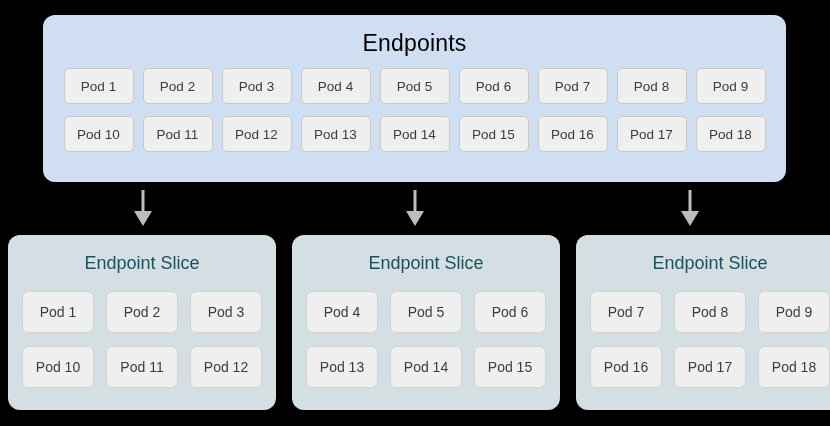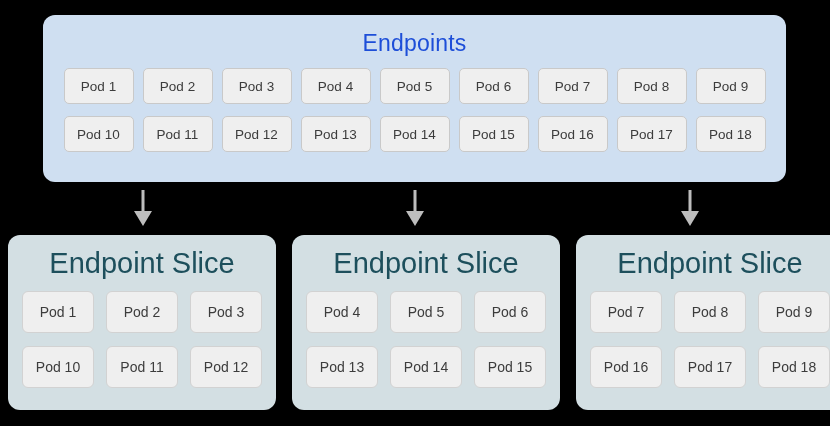--- a/index.html
+++ b/index.html
@@ -28,21 +28,21 @@
     top: 15px;
     width: 743px;
     height: 167px;
     background: #cfdff1;
     border-radius: 12px;
     box-sizing: border-box;
   }
 
   .endpoints-title {
     text-align: center;
-    color: #1d4ed8;
+    color: #000000;
     font-size: 23px;
     font-weight: 400;
     letter-spacing: 0.2px;
     margin-top: 14px;
     line-height: 28px;
   }
 
   .endpoints-rows {
     margin-top: 11px;
     padding: 0 12px;
@@ -97,21 +97,21 @@
     flex: 1 1 0;
     background: #d3dfe3;
     border-radius: 12px;
     box-sizing: border-box;
     padding-top: 14px;
   }
 
   .slice-title {
     text-align: center;
     color: #1d4f5c;
-    font-size: 29px;
+    font-size: 18px;
     font-weight: 400;
     line-height: 28px;
   }
 
   .slice-rows {
     margin-top: 14px;
     padding: 0 14px;
   }
 
   .slice-row {

